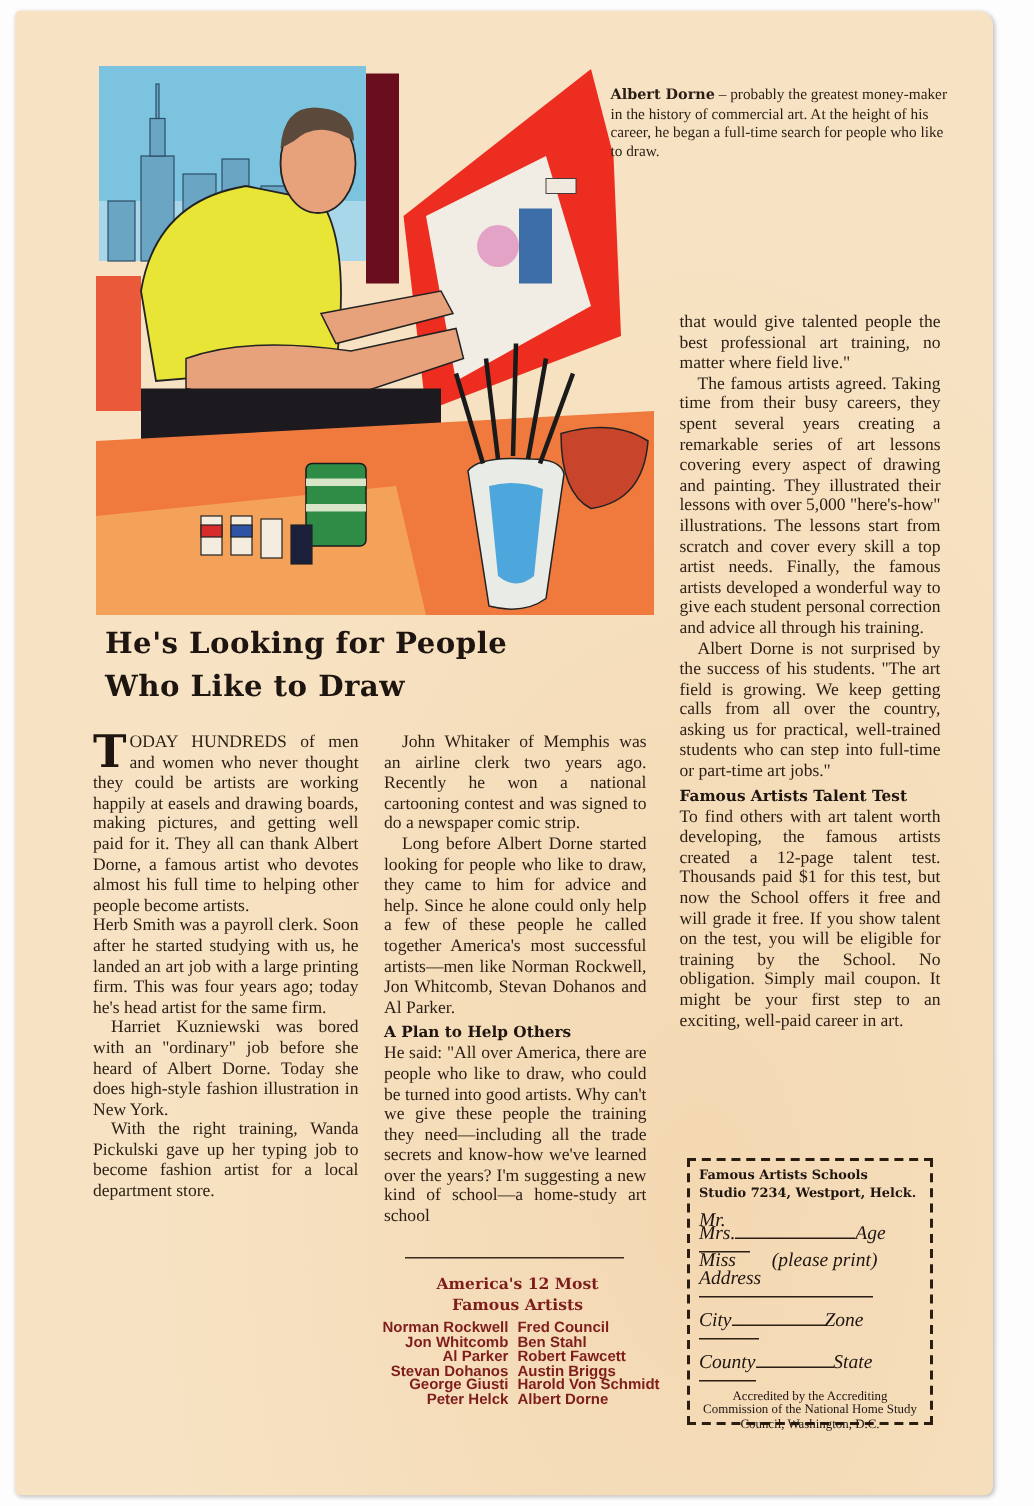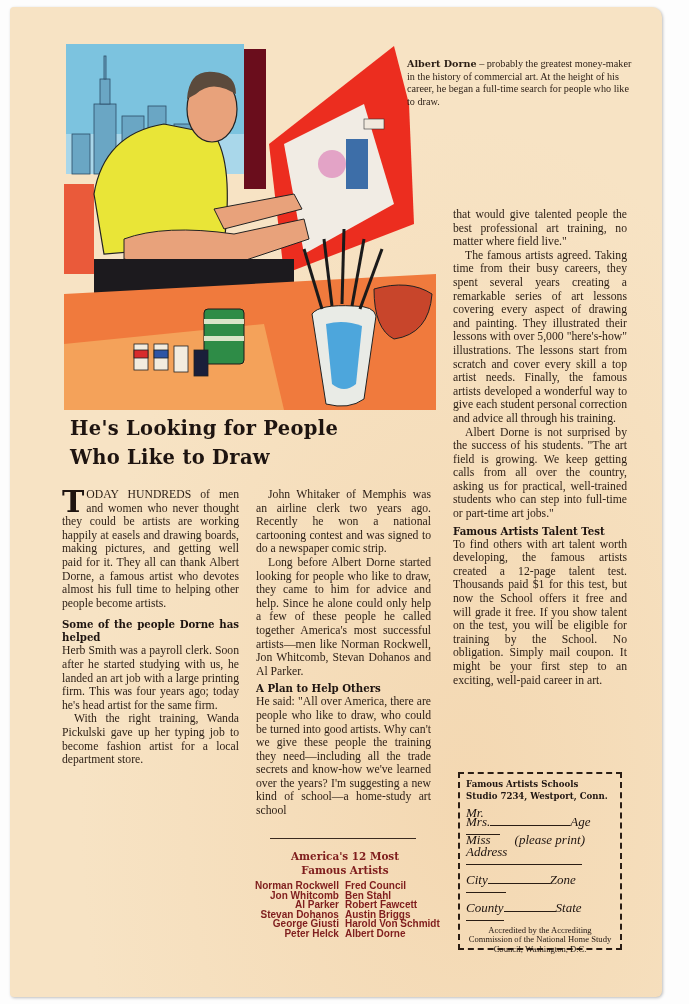--- a/index.html
+++ b/index.html
@@ -135,22 +135,22 @@
 
 <div class="caption"><b>Albert Dorne</b><span> – probably the greatest money-maker in the history of commercial art. At the height of his career, he began a full-time search for people who like to draw.</span></div>
 
 <div class="headline">
   <div>He's Looking for People</div>
   <div>Who Like to Draw</div>
 </div>
 
 <div class="col col1">
   <p class="noindent"><span class="dropcap">T</span><span class="smallcaps">ODAY HUNDREDS</span><span> of men and women who never thought they could be artists are working happily at easels and drawing boards, making pictures, and getting well paid for it. They all can thank Albert Dorne, a famous artist who devotes almost his full time to helping other people become artists.</span></p>
-  <h4 style="margin-top:8px;">Some of the people Dorne has helped</h4>
   <p class="noindent">Herb Smith was a payroll clerk. Soon after he started studying with us, he landed an art job with a large printing firm. This was four years ago; today he's head artist for the same firm.</p>
+  <p>Harriet Kuzniewski was bored with an "ordinary" job before she heard of Albert Dorne. Today she does high-style fashion illustration in New York.</p>
   <p>With the right training, Wanda Pickulski gave up her typing job to become fashion artist for a local department store.</p>
 </div>
 
 <div class="col col2">
   <p>John Whitaker of Memphis was an airline clerk two years ago. Recently he won a national cartooning contest and was signed to do a newspaper comic strip.</p>
   <p>Long before Albert Dorne started looking for people who like to draw, they came to him for advice and help. Since he alone could only help a few of these people he called together America's most successful artists—men like Norman Rockwell, Jon Whitcomb, Stevan Dohanos and Al Parker.</p>
   <h4>A Plan to Help Others</h4>
   <p class="noindent">He said: "All over America, there are people who like to draw, who could be turned into good artists. Why can't we give these people the training they need—including all the trade secrets and know-how we've learned over the years? I'm suggesting a new kind of school—a home-study art school</p>
 </div>
 
@@ -192,21 +192,21 @@
     <tr>
           <td class="l">Peter Helck</td>
           <td class="r">Albert Dorne</td>
         </tr>
   </tbody>
     </table>
 </div>
 
 <div class="coupon">
   <div class="ch">Famous Artists Schools</div>
-  <div class="ch">Studio 7234, Westport, Conn.</div>
+  <div class="ch">Studio 7234, Westport, Helck.</div>
   <div class="field" style="margin-top:6px;">
     <div>Mr.</div>
     <div><span>Mrs.</span><span class="line" style="width:80px"></span><span>Age</span><span class="line" style="width:34px"></span></div>
     <div><span>Miss</span><span style="margin-left:24px">(please print)</span></div>
   </div>
   <div class="field" style="margin-top:3px;"><span>Address</span><span class="line" style="width:116px"></span></div>
   <div class="field" style="margin-top:10px;"><span>City</span><span class="line" style="width:62px"></span><span>Zone</span><span class="line" style="width:40px"></span></div>
   <div class="field" style="margin-top:10px;"><span>County</span><span class="line" style="width:52px"></span><span>State</span><span class="line" style="width:38px"></span></div>
   <div class="acc">Accredited by the Accrediting Commission of the National Home Study Council, Washington, D.C.</div>
 </div>

